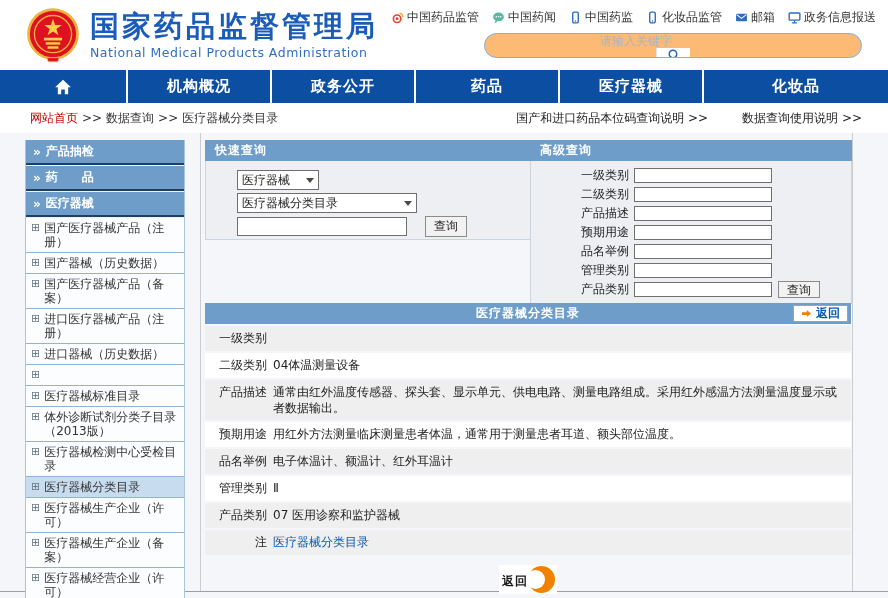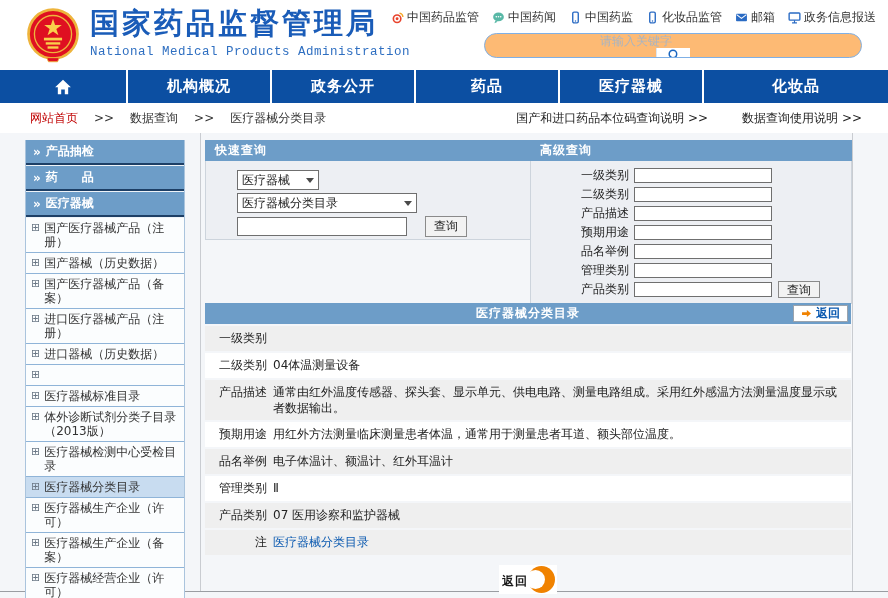--- a/index.html
+++ b/index.html
@@ -4,21 +4,21 @@
 <title>NMPA</title>
 <style>
   * { margin:0; padding:0; box-sizing:border-box; }
   html,body { background:#fff; }
   body { font-family:"DejaVu Sans","Liberation Sans",sans-serif; width:888px; height:598px; overflow:hidden; }
   .page { position:relative; width:888px; height:598px; background:#fff; }
 
   
   .header { position:relative; height:70px; background:#fff; }
   .emblem { position:absolute; left:24px; top:6px; width:58px; height:58px; }
-  .title-block { position:absolute; left:90px; top:10px;font-family:Liberation Mono, monospace; }
+  .title-block { position:absolute; left:90px; top:10px; }
   .site-title { font-size:29px; font-weight:bold; color:#1a5cb8; letter-spacing:3px; line-height:32px; }
   .site-subtitle { font-size:12.5px; color:#2f6fc1; margin-top:3px; letter-spacing:0.5px; }
   .top-links { position:absolute; right:12px; top:9px; display:flex; align-items:center; gap:13px; font-size:12px; color:#333; }
   .top-link { display:flex; align-items:center; gap:3px; cursor:pointer; white-space:nowrap; }
   .top-link svg { width:13px; height:13px; }
   .search-bar { position:absolute; right:26px; top:33px; width:378px; height:25px; border:1px solid #7fb0e6; border-radius:13px; background:#fdba74; display:flex; align-items:center; overflow:hidden;flex-direction:column; }
   .search-input { flex:1; border:none; outline:none; padding:0 10px 0 14px; font-size:12px; color:#333; background:transparent; font-family:inherit; }
   .search-input::placeholder { color:#a8b4c2; }
   .search-btn { width:34px; height:100%; border:none; background:#fff; border-left:1px solid #dbe6f2; display:flex; align-items:center; justify-content:center; cursor:pointer; }
   .search-btn svg { width:14px; height:14px; }
@@ -26,21 +26,21 @@
   
   .nav { height:33px; background:#0c4fa2; display:flex; }
   .nav-cell { display:flex; align-items:center; justify-content:center; color:#fff; font-size:15px; font-weight:bold; border-right:2px solid #fff; cursor:pointer; letter-spacing:1px; }
   .nav-cell:last-child { border-right:none; flex:1; }
   .nav-home { width:128px; }
   .nav-item { width:144px; }
   .nav-home svg { width:18px; height:18px; }
 
   
   .breadcrumb { height:30px; display:flex; align-items:center; padding:0 26px 0 30px; font-size:12px; color:#333; background:#fff; }
-  .crumb-left { flex:1; display:flex; gap:16px; align-items:center; white-space:nowrap; }
+  .crumb-left { flex:1; display:flex; gap:4px; align-items:center; white-space:nowrap; }
   .crumb-home { color:#c00000; cursor:pointer; }
   .crumb-link { cursor:pointer; }
   .crumb-sep { color:#333; }
   .crumb-right { display:flex; gap:34px; white-space:nowrap; }
   .help-link { color:#222; cursor:pointer; }
 
   
   .main { position:relative; height:465px; background:#f4f6f9; }
   .vline { position:absolute; top:0; width:1px; background:#c9ccd1; height:458px; }
   .vline.left { left:200px; }

